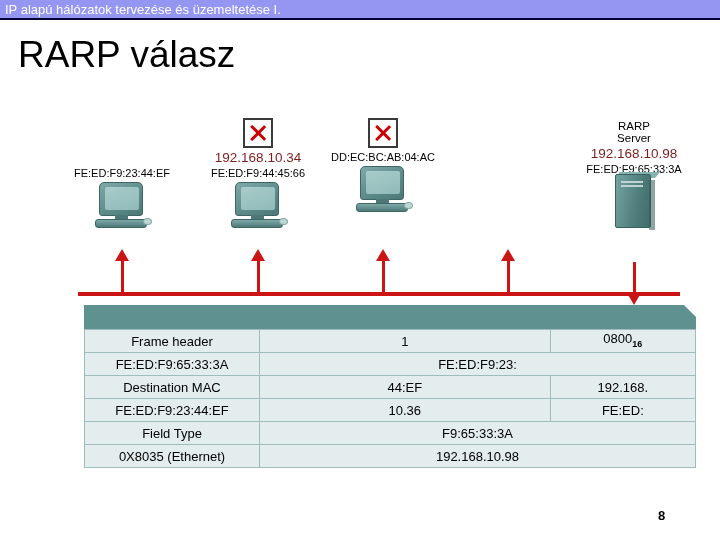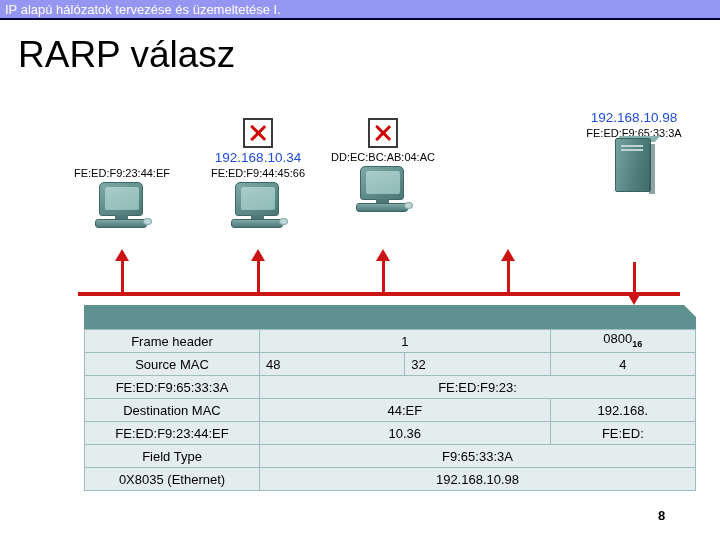--- a/index.html
+++ b/index.html
@@ -76,21 +76,21 @@
 
   .srv-label {
     font-size: 11.5px;
     color: #000000;
     line-height: 12px;
     margin-top: 10px;
     margin-bottom: 2px;
   }
   .ip-label {
     font-size: 13.5px;
-    color: #1d4ed8;
+    color: #7f1d1d;
     line-height: 16px;
     height: 16px;
   }
   .mac-label {
     font-size: 11px;
     color: #000000;
     line-height: 14px;
     height: 14px;
     white-space: nowrap;
   }
@@ -301,20 +301,21 @@
           <div class="mouse"></div>
         </div>
       </div>
       <div class="arrow up" style="left: 383px;">
         <div class="head"></div>
       </div>
       <div class="arrow up" style="left: 508px;">
         <div class="head"></div>
       </div>
       <div class="node" style="left: 634px;">
+        <div class="srv-label">RARP<br>Server</div>
         <div class="ip-label">192.168.10.98</div>
         <div class="mac-label">FE:ED:F9:65:33:3A</div>
         <div class="server">
           <div class="top"></div>
           <div class="body"></div>
           <div class="shadow"></div>
           <div class="slot"></div>
         </div>
       </div>
       <div class="arrow down" style="left: 634px;">
@@ -327,26 +328,20 @@
       <div class="fold"></div>
     </div>
     <table>
       <tbody id="frame-tbody">
           <tr>
             <td class="c-label">Frame header</td>
             <td class="ctr" colspan="2">1</td>
             <td class="ctr">0800<sub>16</sub></td>
           </tr>
           <tr>
-            <td class="c-label">Source MAC</td>
-            <td class="lft">48</td>
-            <td class="lft">32</td>
-            <td class="ctr">4</td>
-          </tr>
-          <tr>
             <td class="c-label">FE:ED:F9:65:33:3A</td>
             <td class="ctr" colspan="3">FE:ED:F9:23:</td>
           </tr>
           <tr>
             <td class="c-label">Destination MAC</td>
             <td class="ctr" colspan="2">44:EF</td>
             <td class="ctr">192.168.</td>
           </tr>
           <tr>
             <td class="c-label">FE:ED:F9:23:44:EF</td>

